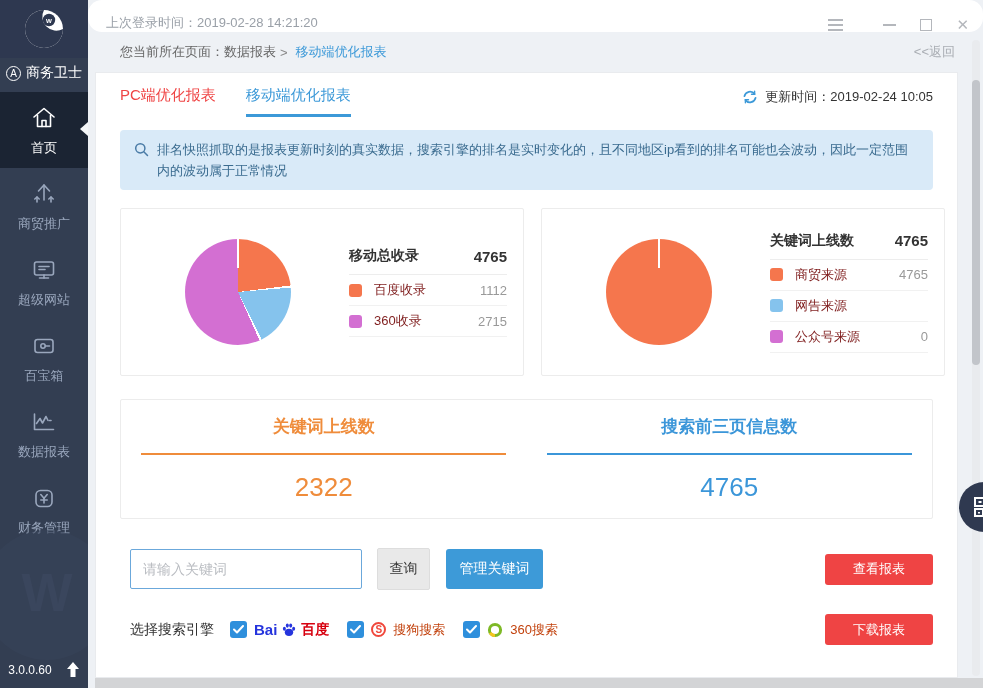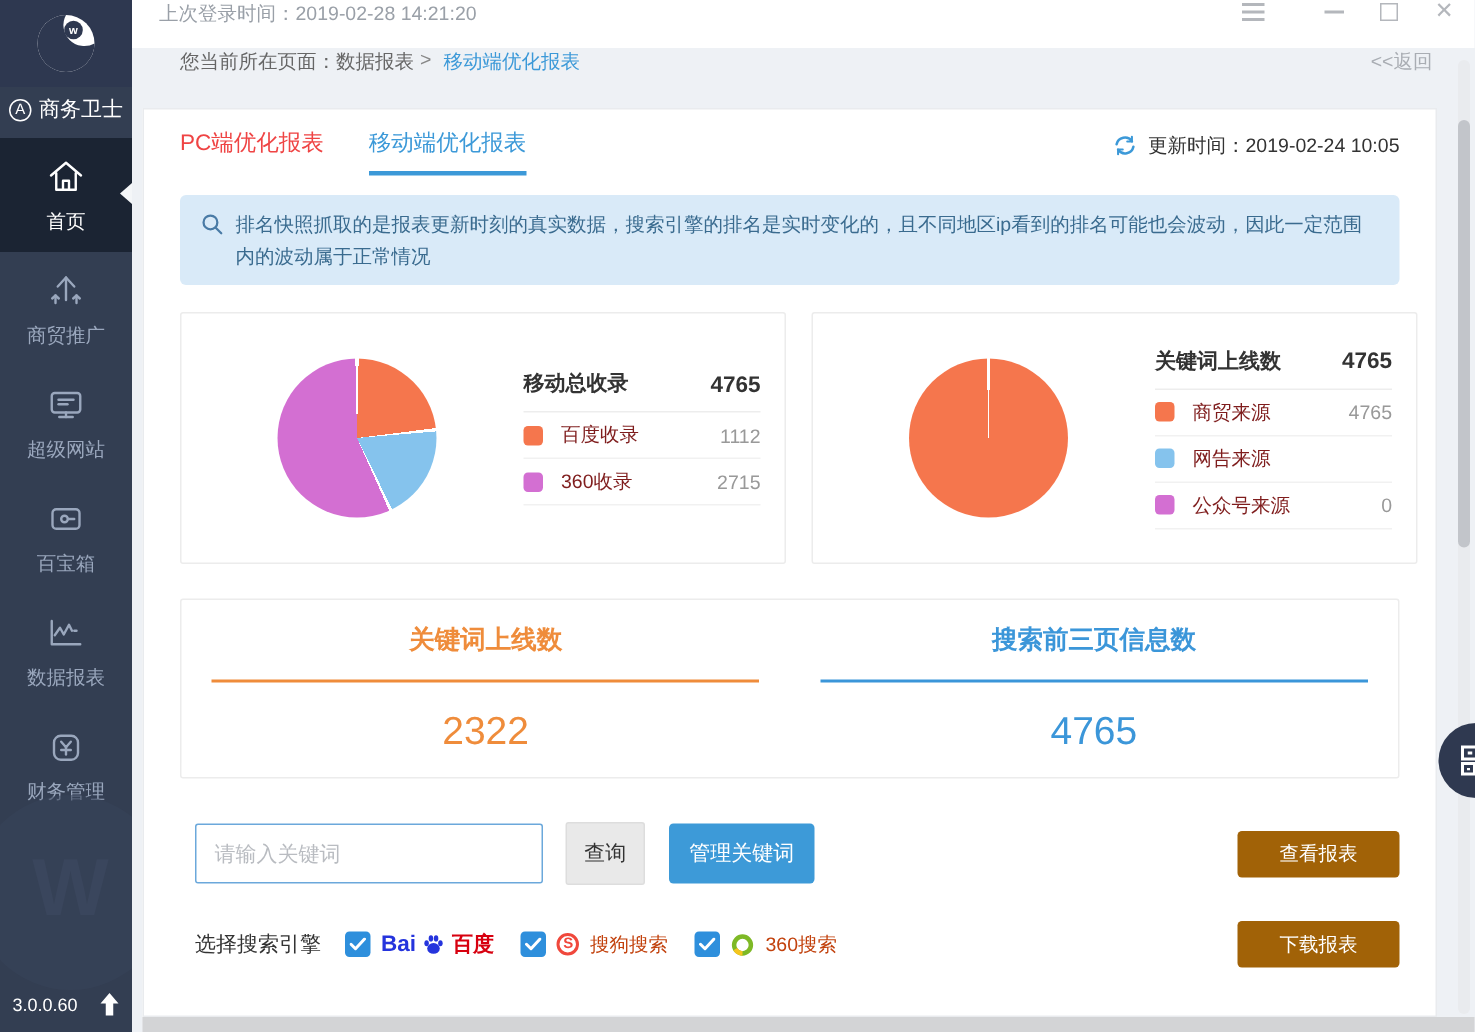--- a/index.html
+++ b/index.html
@@ -26,31 +26,31 @@
   .watermark { position:absolute; left:-18px; bottom:28px; width:130px; height:130px;
     border-radius:50%; background:#38445a; opacity:.55; }
   .watermark span { position:absolute; left:50%; top:50%; transform:translate(-50%,-55%);
     font-size:54px; font-weight:bold; color:#404d66; }
   .version-row { position:absolute; left:0; bottom:10px; width:100%;
     display:flex; align-items:center; justify-content:center; gap:14px;
     color:#fff; font-size:12px; }
 
   
   .main { position:absolute; left:88px; top:0; right:0; bottom:0; background:#eef1f5; }
-  .topbar { height:32px; background:#fff; display:flex; align-items:flex-start; padding:0 14px 0 18px; }
+  .topbar { height:32px; background:#fff; display:flex; align-items:flex-end; padding:0 14px 0 18px;border-radius:14px; }
   .login-text { color:#9aa0a8; font-size:13px; }
   .win-controls { margin-left:auto; display:flex; align-items:center; gap:24px; }
   .wc { color:#b4b7bc; cursor:pointer; display:flex; align-items:center; }
   .wc-menu { margin-right:16px; display:flex; flex-direction:column; gap:3px; }
   .wc-menu i { display:block; width:15px; height:2px; background:#b4b7bc; }
   .wc-min  { width:13px; height:2px; background:#b4b7bc; }
   .wc-max  { width:12px; height:12px; border:1.5px solid #b4b7bc; }
   .wc-close{ font-size:15px; line-height:1; }
 
-  .crumb-row { height:40px; display:flex; align-items:flex-start; padding:0 28px 0 32px;
+  .crumb-row { height:40px; display:flex; align-items:center; padding:0 28px 0 32px;
     font-size:13px; color:#666; }
   .crumb-link { color:#3c99d8; cursor:pointer; margin-left:4px; }
   .crumb-sep { margin:0 4px; color:#888; }
   .back-link { margin-left:auto; color:#a9adb3; cursor:pointer; }
 
   .panel { position:absolute; left:7px; right:25px; top:72px; height:606px;
     background:#fff; border:1px solid #e9ebee; padding:13px 24px 0 24px; overflow:hidden; }
 
   .tabs-row { display:flex; align-items:flex-start; height:40px; }
   .tab { font-size:15px; color:#ef4444; margin-right:30px; cursor:pointer; padding-bottom:9px; }
@@ -86,21 +86,21 @@
 
   .kw-row { margin-top:29px; display:flex; align-items:center; padding-left:10px; }
   .kw-input { width:232px; height:40px; border:1px solid #6ba8db; border-radius:2px;
     padding:0 12px; font-size:14px; color:#333; outline:none; }
   .kw-input::placeholder { color:#b9bcc1; }
   .btn { border:none; cursor:pointer; font-family:inherit; }
   .btn-query { margin-left:15px; width:53px; height:42px; background:#e9e9e9;
     border:1px solid #ddd; border-radius:2px; font-size:14px; color:#333; }
   .btn-manage { margin-left:16px; width:97px; height:40px; background:#3d9ad8;
     border-radius:3px; color:#fff; font-size:14px; }
-  .btn-report { margin-left:auto; width:108px; height:31px; background:#a16207;
+  .btn-report { margin-left:auto; width:108px; height:31px; background:#ef4444;
     border-radius:3px; color:#fff; font-size:13px;font-family:Liberation Mono, monospace; }
 
   .engine-row { margin-top:24px; display:flex; align-items:center; padding-left:10px; }
   .engine-label { font-size:14px; color:#333; margin-right:16px; }
   .engine-item { display:flex; align-items:center; margin-right:18px; gap:7px; }
   .cbx { width:17px; height:17px; border-radius:3px; display:flex; align-items:center;
     justify-content:center; cursor:pointer; flex:none; }
   .cbx.checked { background:#2e8fdc; }
   .bd-latin { color:#2534dd; font-weight:bold; font-size:15px; }
   .bd-cn { color:#d7000f; font-weight:bold; font-size:14px; }

